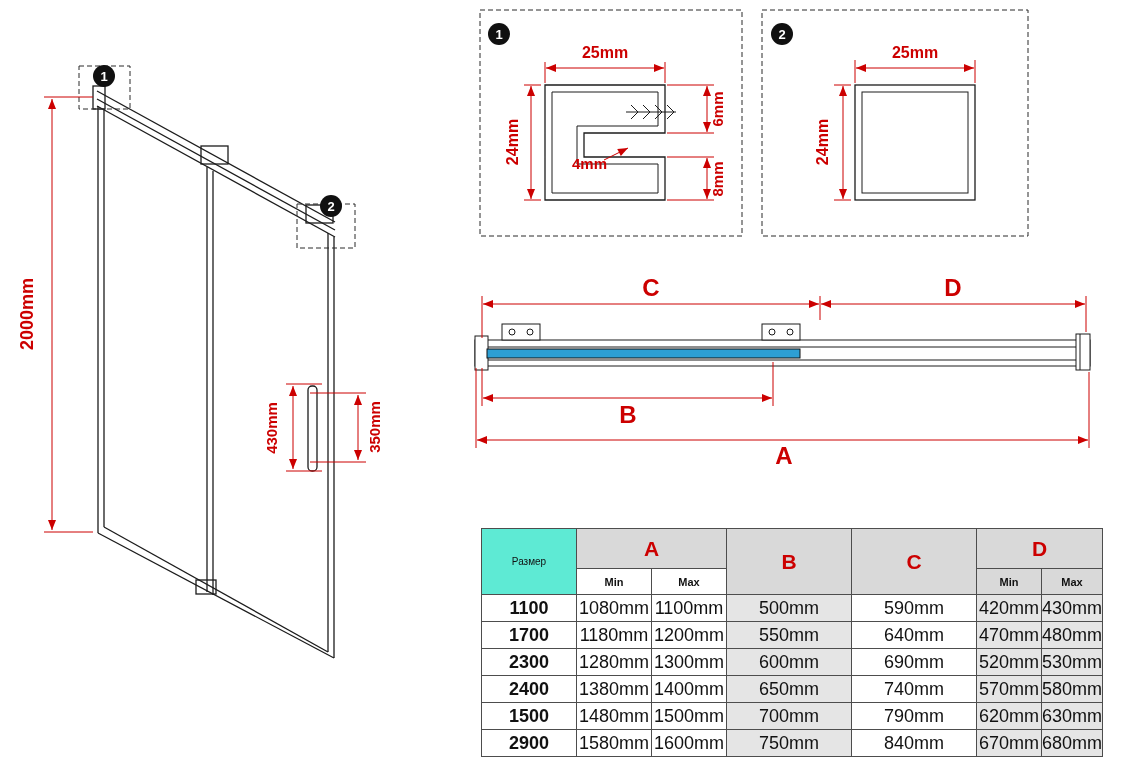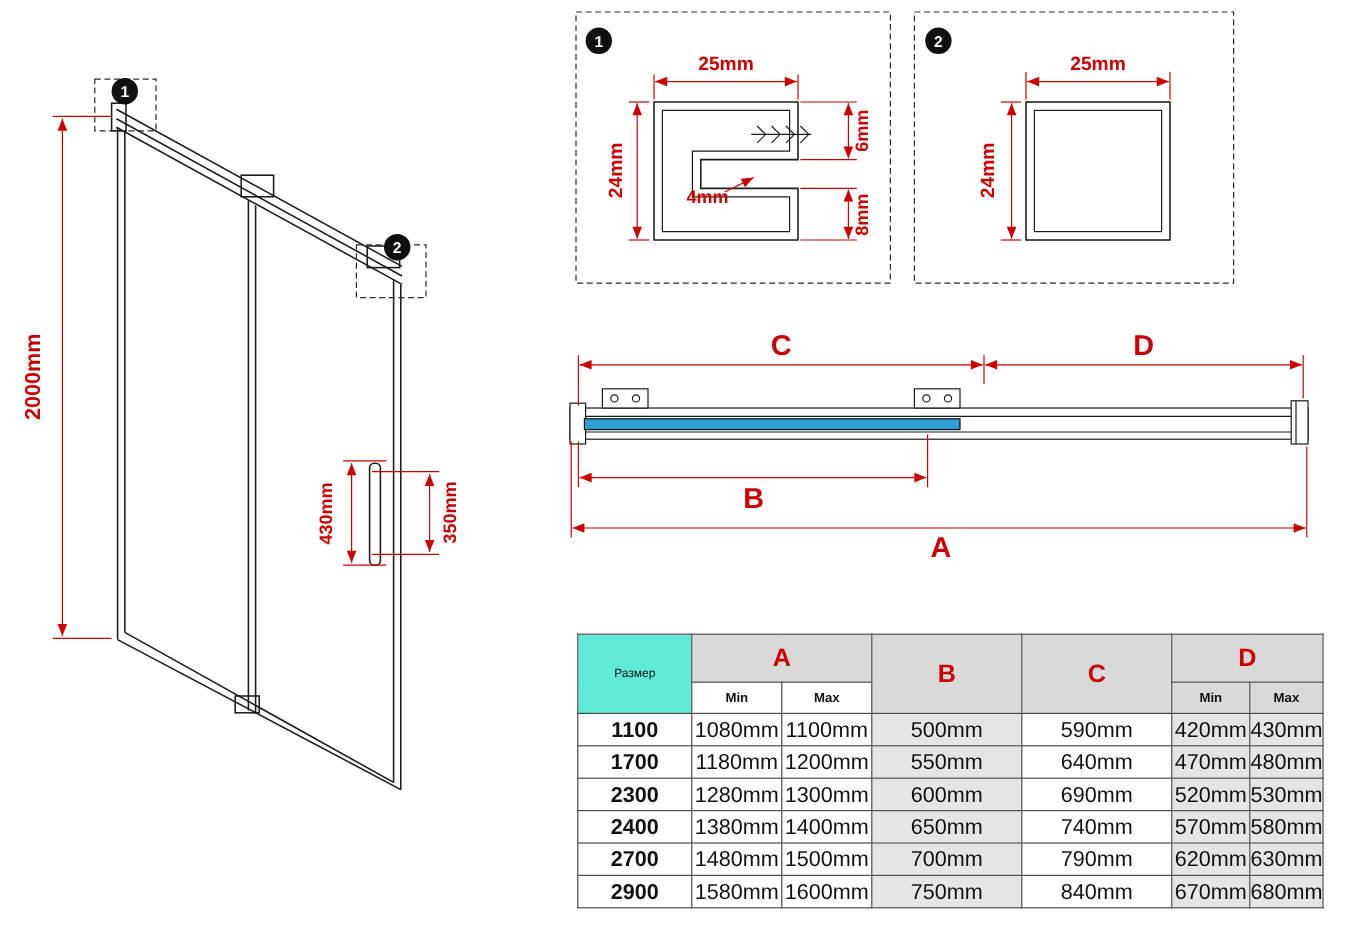--- a/index.html
+++ b/index.html
@@ -296,21 +296,21 @@
     <tr>
       <td class="bold">2400</td>
       <td>1380mm</td>
       <td>1400mm</td>
       <td class="shade">650mm</td>
       <td>740mm</td>
       <td class="shade">570mm</td>
       <td class="shade">580mm</td>
     </tr>
     <tr>
-      <td class="bold">2700</td>
+      <td class="bold">1500</td>
       <td>1480mm</td>
       <td>1500mm</td>
       <td class="shade">700mm</td>
       <td>790mm</td>
       <td class="shade">620mm</td>
       <td class="shade">630mm</td>
     </tr>
     <tr>
       <td class="bold">2900</td>
       <td>1580mm</td>

